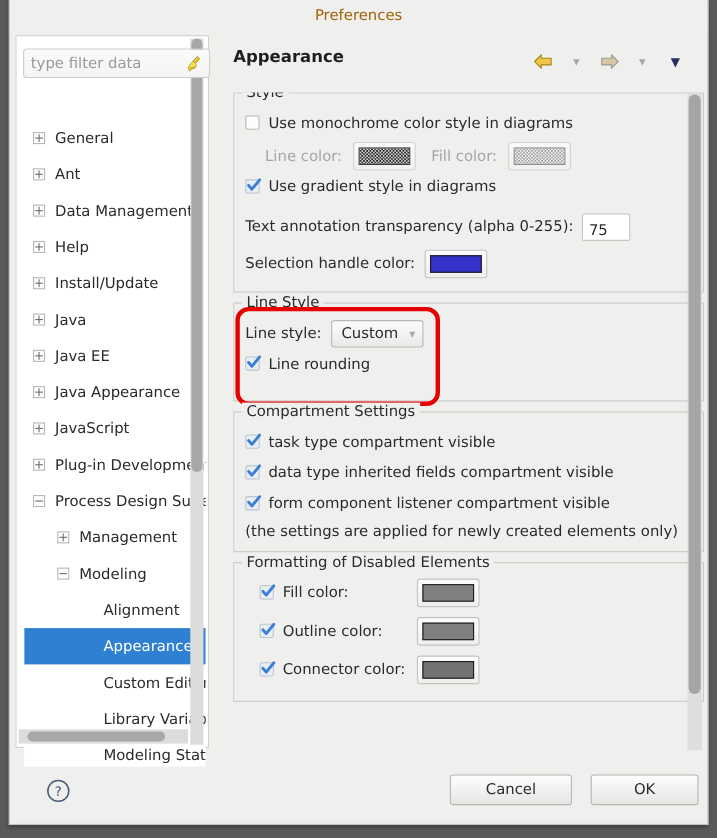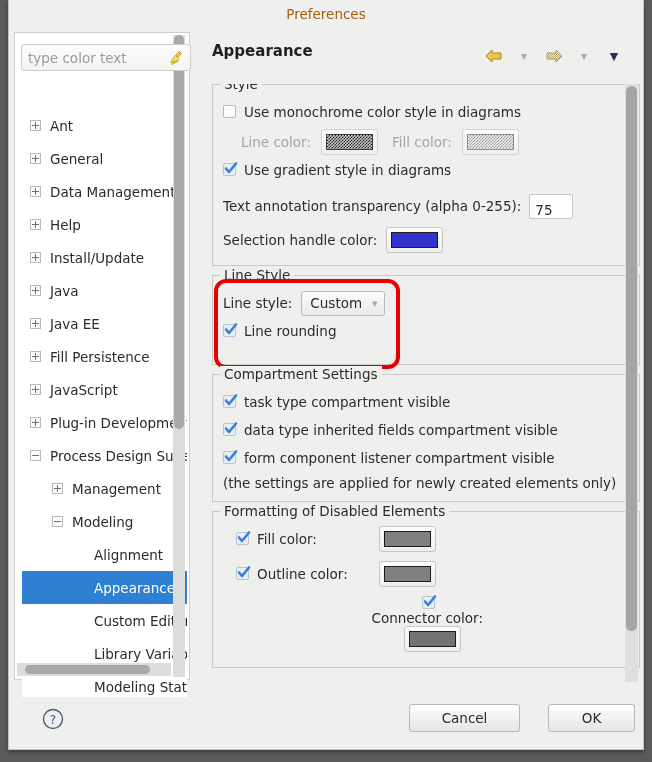--- a/index.html
+++ b/index.html
@@ -147,62 +147,62 @@
   .btnbar{position:absolute;left:0;right:0;bottom:0;height:62px;}
   .helpicon{position:absolute;left:32px;top:20px;width:24px;height:24px;}
   .btn{
     position:absolute;top:17px;height:28px;box-sizing:border-box;
     border:1px solid #b7b7b4;border-radius:3px;
     background:linear-gradient(#fdfdfd,#e6e6e5);
     font-size:13.5px;color:#2b2b2b;
     display:flex;align-items:center;justify-content:center;
   }
   #cancel-btn{right:123px;width:111px;}
-  #ok-btn{right:8px;width:87px;}
+  #ok-btn{right:8px;width:98px;}
 </style>
 </head>
 <body>
 
 <div class="dialog">
 
   <div class="titlebar">Preferences</div>
 
   <div class="leftpane">
     <div class="treeclip" id="tree-host">
         <div class="trow ind1">
           <span class="exp plus"></span>
+          <span>General</span>
+        </div>
+        <div class="trow ind1">
+          <span class="exp plus"></span>
           <span>Ant</span>
         </div>
         <div class="trow ind1">
           <span class="exp plus"></span>
-          <span>General</span>
-        </div>
-        <div class="trow ind1">
-          <span class="exp plus"></span>
           <span>Data Management</span>
         </div>
         <div class="trow ind1">
           <span class="exp plus"></span>
           <span>Help</span>
         </div>
         <div class="trow ind1">
           <span class="exp plus"></span>
           <span>Install/Update</span>
         </div>
         <div class="trow ind1">
           <span class="exp plus"></span>
           <span>Java</span>
         </div>
         <div class="trow ind1">
           <span class="exp plus"></span>
           <span>Java EE</span>
         </div>
         <div class="trow ind1">
           <span class="exp plus"></span>
-          <span>Fill Persistence</span>
+          <span>Java Appearance</span>
         </div>
         <div class="trow ind1">
           <span class="exp plus"></span>
           <span>JavaScript</span>
         </div>
         <div class="trow ind1">
           <span class="exp plus"></span>
           <span>Plug-in Development</span>
         </div>
         <div class="trow ind1">
@@ -241,21 +241,21 @@
     <div class="vsb-left">
       <div class="thumb"></div>
     </div>
     <div class="hsb-left">
       <div class="thumb"></div>
     </div>
   </div>
 
   <div class="filterwrap">
     <div class="filterbox">
-      <span class="ph">type color text</span>
+      <span class="ph">type filter data</span>
       <span class="broom">
         <svg width="16" height="16" viewBox="0 0 16 16">
           <path d="M11.2 1.4 L13.6 3.4 L9.8 7.6 L7.6 5.6 Z" fill="#e8c63a" stroke="#a8860f" stroke-width=".7"></path>
           <path d="M7.4 5.4 L9.9 7.7 L10.6 10.2 L4.0 14.6 L3.0 11.2 Z" fill="#f6e05a" stroke="#b59412" stroke-width=".7"></path>
           <path d="M4.2 11.6 L9.6 10.9 M4.6 12.6 L9.9 11.9" stroke="#b59412" stroke-width=".6" fill="none"></path>
         </svg>
       </span>
     </div>
   </div>
 
@@ -405,21 +405,21 @@
               <span class="bx"></span>
               <svg class="ck" width="15" height="15" viewBox="0 0 15 15">
                 <path d="M3 7.5 L6 11 L13 2.5" fill="none" stroke="#3b7fd4" stroke-width="2.6" stroke-linecap="round" stroke-linejoin="round"></path>
               </svg>
             </span>
             <span class="lbl" style="width:122px">Outline color:</span>
             <span class="swbtn">
               <span class="sw" style="background:#808080"></span>
             </span>
           </div>
-          <div class="row" style="margin-bottom: 13px; flex-direction: column;">
+          <div class="row" style="margin-bottom: 13px;">
             <span class="cb on">
               <span class="bx"></span>
               <svg class="ck" width="15" height="15" viewBox="0 0 15 15">
                 <path d="M3 7.5 L6 11 L13 2.5" fill="none" stroke="#3b7fd4" stroke-width="2.6" stroke-linecap="round" stroke-linejoin="round"></path>
               </svg>
             </span>
             <span class="lbl" style="width:122px">Connector color:</span>
             <span class="swbtn">
               <span class="sw" style="background:#737373"></span>
             </span>

